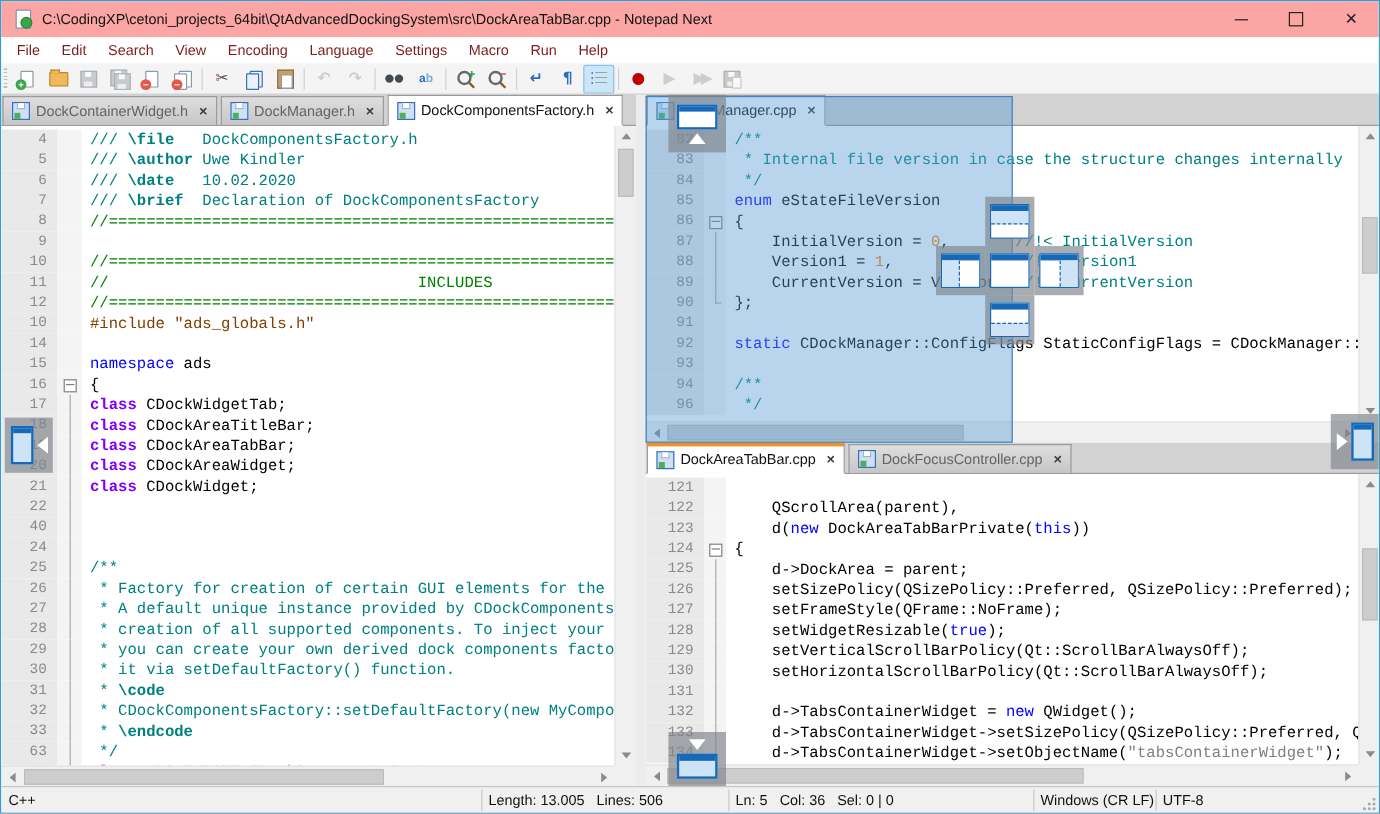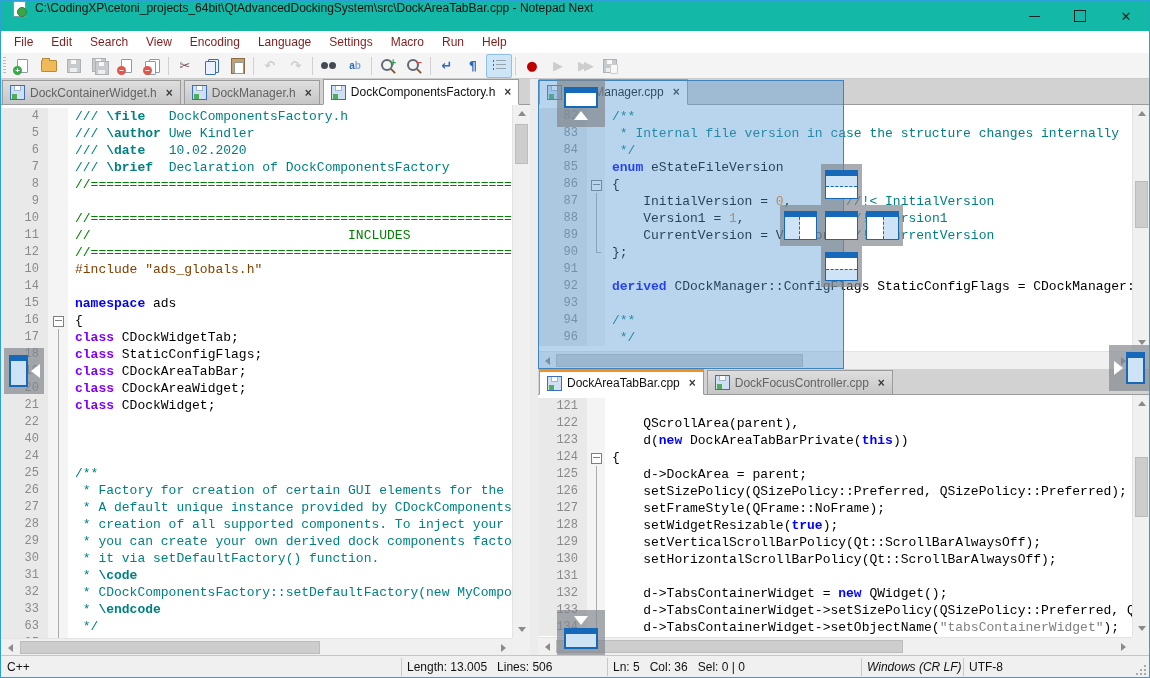--- a/index.html
+++ b/index.html
@@ -1,20 +1,20 @@
 <!DOCTYPE html>
 <html><head>
 <meta charset="utf-8">
 <style>
   html,body{margin:0;padding:0;background:#888;}
   .window{position:relative;width:1150px;height:678px;box-sizing:border-box;
     border:1px solid #2ba1d8;background:#f0f0f0;overflow:hidden;
     font-family:"Liberation Sans",sans-serif;}
   
-  .titlebar{position:absolute;left:0;top:0;width:100%;height:30px;background:#14b8a6;display:flex;align-items:flex-start;}
+  .titlebar{position:absolute;left:0;top:0;width:100%;height:30px;background:#fca5a5;display:flex;align-items:center;}
   .app-icon{width:16px;height:16px;margin:0 8px 0 10px;position:relative;}
   .app-icon .pgmain{position:absolute;left:2px;top:0;width:11px;height:14px;background:#fdfdfd;border:1px solid #7e97ab;border-radius:1px;}
   .app-icon .grn{position:absolute;right:0;bottom:0;width:8px;height:8px;border-radius:50%;background:#3ba647;border:1px solid #2d8337;}
   .title-text{font-size:12px;color:#111;white-space:nowrap;}
   .win-controls{position:absolute;right:0;top:0;height:30px;display:flex;}
   .wc{width:46px;height:30px;display:flex;align-items:center;justify-content:center;color:#222;}
   .wc-min i{display:block;width:11px;height:1px;background:#222;}
   .wc-max i{display:block;width:10px;height:10px;border:1px solid #222;}
   .wc-close{font-family:"DejaVu Sans",sans-serif;font-size:13px;}
   
@@ -59,21 +59,21 @@
   
   .editor{position:absolute;background:#fff;overflow:hidden;padding-top:3px;box-sizing:border-box;}
   .crow{display:flex;height:17px;}
   .ln{width:38px;text-align:right;padding-right:9px;background:#e9e9e9;color:#8a8a8a;font:12px/17px "Liberation Mono",monospace;flex:none;box-sizing:content-box;}
   .fold{width:20px;flex:none;background:#f4f4f4;display:flex;justify-content:center;}
   .rp .ln{width:40px;}
   .rp .fold{width:18px;}
   .codetext{padding-left:7px;white-space:pre;color:#000;font:13px/17px "Liberation Mono",monospace;}
   .tk-c{color:#008080;} .tk-cb{color:#008080;font-weight:bold;}
   .tk-g{color:#008000;} .tk-p{color:#804000;}
-  .tk-k{color:#0000ff;font-weight:bold;} .tk-t{color:#8000ff;font-weight:bold;}
+  .tk-k{color:#0000ff;font-weight:normal;} .tk-t{color:#8000ff;font-weight:bold;}
   .tk-n{color:#ff8000;} .tk-s{color:#808080;} .tk-w{color:#000;}
   .fbox{width:9px;height:9px;border:1px solid #7f7f7f;background:#fff;display:inline-block;position:relative;margin-top:4px;}
   .fbox::after{content:"";position:absolute;left:1px;right:1px;top:3px;height:1px;background:#7f7f7f;}
   .fline{display:block;width:1px;height:17px;background:#ababab;}
   .fend{display:block;width:9px;height:17px;position:relative;}
   .fend::before{content:"";position:absolute;left:4px;top:0;height:9px;width:1px;background:#ababab;}
   .fend::after{content:"";position:absolute;left:4px;top:8px;width:5px;height:1px;background:#ababab;}
   
   .vscroll,.hscroll,.scorner{position:absolute;background:#f0f0f0;box-sizing:border-box;}
   .vscroll{width:18px;border-left:1px solid #e3e3e3;}
@@ -349,21 +349,21 @@
         <span class="fold">
           <i class="fline"></i>
         </span>
         <span class="codetext"><span class="tk-t">class</span><span class="tk-w"> CDockWidgetTab;</span></span>
       </div>
       <div class="crow">
         <span class="ln">18</span>
         <span class="fold">
           <i class="fline"></i>
         </span>
-        <span class="codetext"><span class="tk-t">class</span><span class="tk-w"> StaticConfigFlags;</span></span>
+        <span class="codetext"><span class="tk-t">class</span><span class="tk-w"> CDockAreaTitleBar;</span></span>
       </div>
       <div class="crow">
         <span class="ln">19</span>
         <span class="fold">
           <i class="fline"></i>
         </span>
         <span class="codetext"><span class="tk-t">class</span><span class="tk-w"> CDockAreaTabBar;</span></span>
       </div>
       <div class="crow">
         <span class="ln">20</span>
@@ -564,21 +564,21 @@
         <span class="codetext"><span class="tk-w">};</span></span>
       </div>
       <div class="crow">
         <span class="ln">91</span>
         <span class="fold"></span>
         <span class="codetext"></span>
       </div>
       <div class="crow">
         <span class="ln">92</span>
         <span class="fold"></span>
-        <span class="codetext"><span class="tk-k">derived</span><span class="tk-w"> CDockManager::ConfigFlags StaticConfigFlags = CDockManager::DefaultNonOpaqueConfig;</span></span>
+        <span class="codetext"><span class="tk-k">static</span><span class="tk-w"> CDockManager::ConfigFlags StaticConfigFlags = CDockManager::DefaultNonOpaqueConfig;</span></span>
       </div>
       <div class="crow">
         <span class="ln">93</span>
         <span class="fold"></span>
         <span class="codetext"></span>
       </div>
       <div class="crow">
         <span class="ln">94</span>
         <span class="fold"></span>
         <span class="codetext"><span class="tk-c">/**</span></span>
@@ -734,21 +734,21 @@
   </div>
   <div class="scorner" style="left:1131px;top:636px;width:18px;height:18px;"></div>
 
   <div class="statusbar">
     <span class="sb-item" style="left:6px;">C++</span>
     <span class="sb-div" style="left:400px;"></span>
     <span class="sb-item" style="left:406px;">Length: 13.005   Lines: 506</span>
     <span class="sb-div" style="left:606px;"></span>
     <span class="sb-item" style="left:612px;">Ln: 5   Col: 36   Sel: 0 | 0</span>
     <span class="sb-div" style="left:860px;"></span>
-    <span class="sb-item" style="left:866px;font-style:italic;">Windows (CR LF)</span>
+    <span class="sb-item" style="left:866px;">Windows (CR LF)</span>
     <span class="sb-div" style="left:962px;"></span>
     <span class="sb-item" style="left:968px;">UTF-8</span>
     <span class="sb-grip"></span>
   </div>
 
   <div class="ovl-rect"></div>
 
   <div class="dsq" style="left:820px;top:163px;">
     <span class="dpict">
         <i class="dbar"></i>

